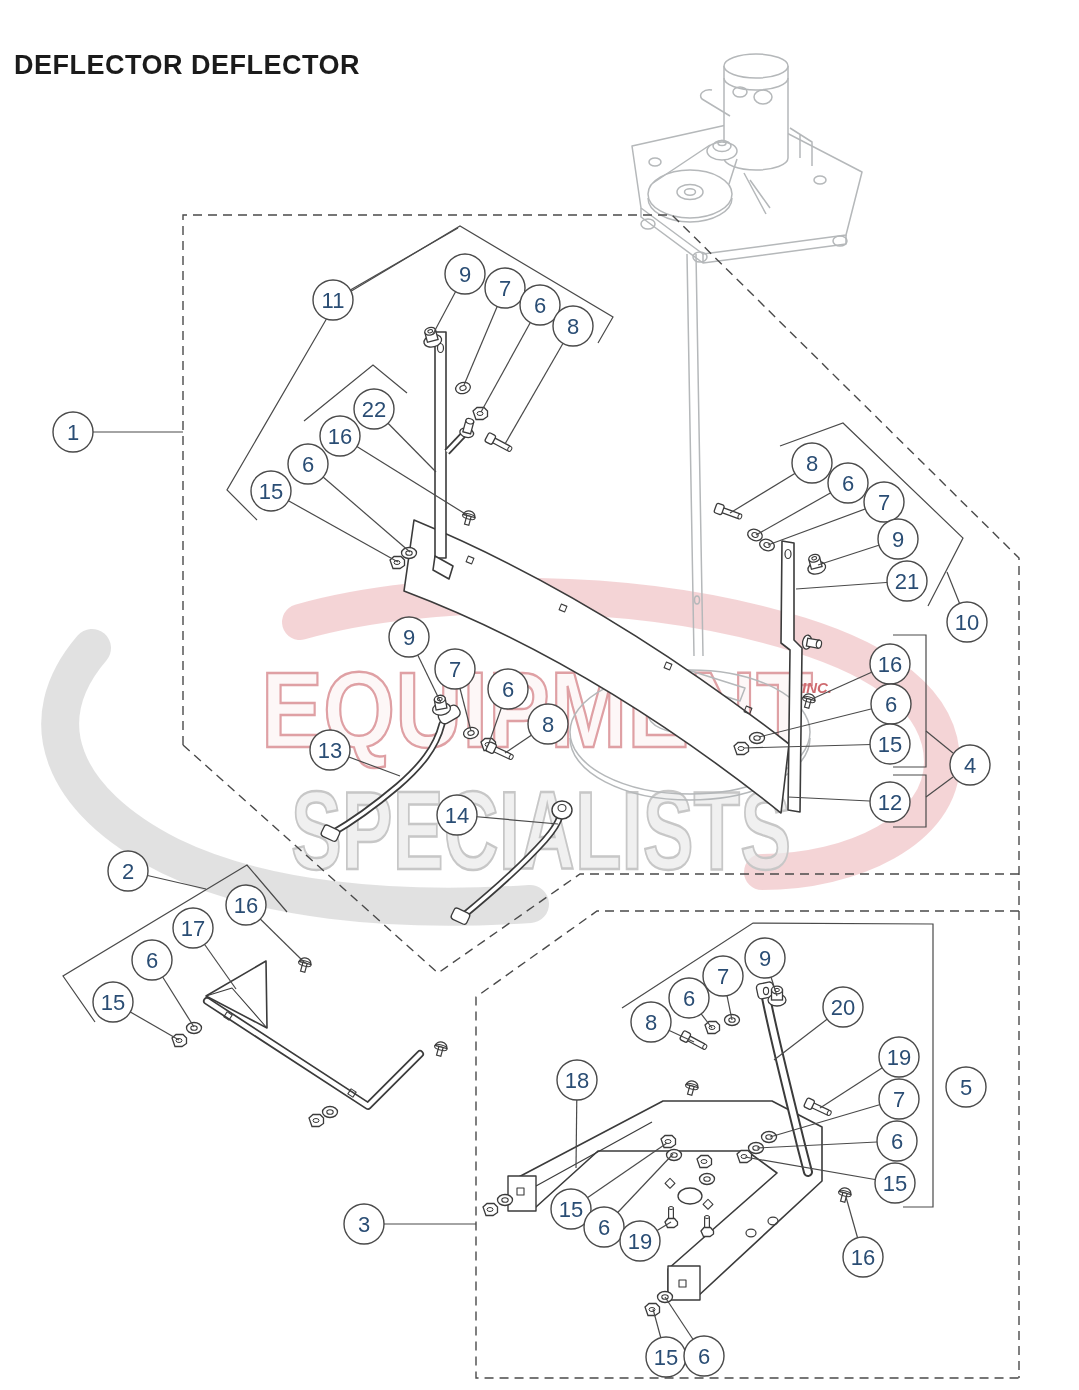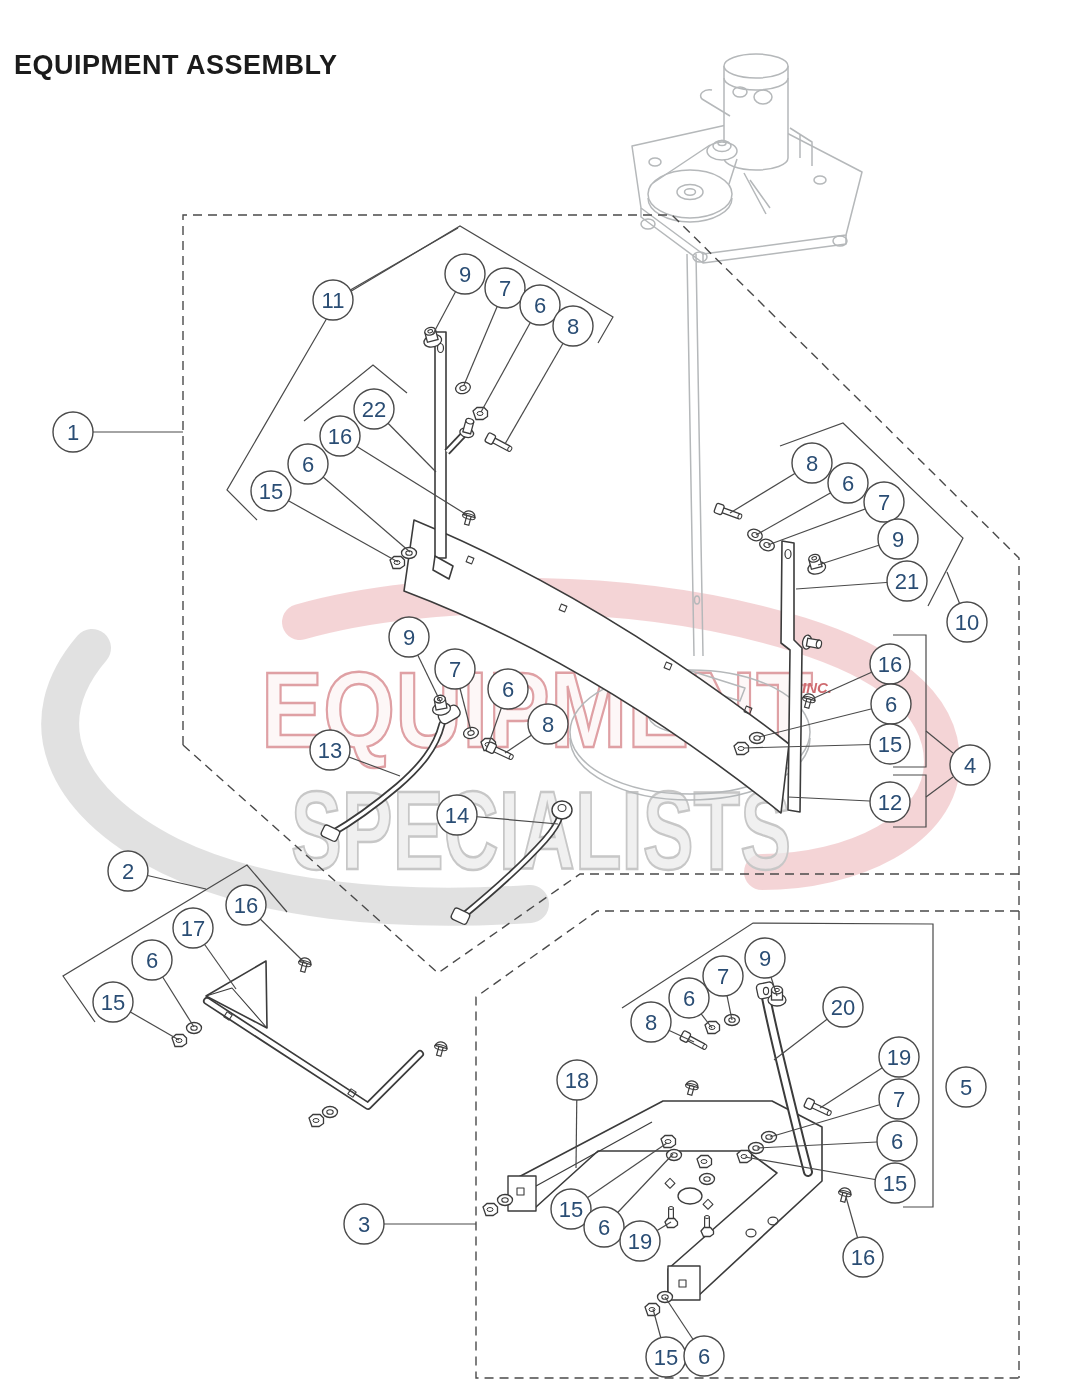--- a/index.html
+++ b/index.html
@@ -7,21 +7,21 @@
         font-family:"Liberation Sans", sans-serif;}
   #title{position:absolute;left:14px;top:50px;font-size:27px;font-weight:bold;
          letter-spacing:0.5px;color:#1b1b1b;margin:0;}
   svg{position:absolute;left:0;top:0;}
   text{font-family:"Liberation Sans", sans-serif;}
 </style>
 </head>
 <body>
 
 <div id="page">
-  <h1 id="title">EQUIPMENT ASSEMBLY</h1>
+  <h1 id="title">DEFLECTOR DEFLECTOR</h1>
 
   <svg width="1079" height="1390" viewBox="0 0 1079 1390">
     <defs>
       <g id="washer">
         <ellipse rx="7.5" ry="5.5" fill="#fff" stroke="#3b3b3b" stroke-width="1.3"></ellipse>
         <ellipse rx="3.2" ry="2.3" fill="#fff" stroke="#3b3b3b" stroke-width="1.1"></ellipse>
       </g>
       <g id="nut">
         <path d="M-7,-3 L-3,-6.5 L4,-6.5 L7.5,-3 L7.5,2.5 L3,5.5 L-4,5.5 Z" fill="#fff" stroke="#3b3b3b" stroke-width="1.3"></path>
         <ellipse cy="-0.5" rx="3" ry="2" fill="#fff" stroke="#3b3b3b" stroke-width="1"></ellipse>

